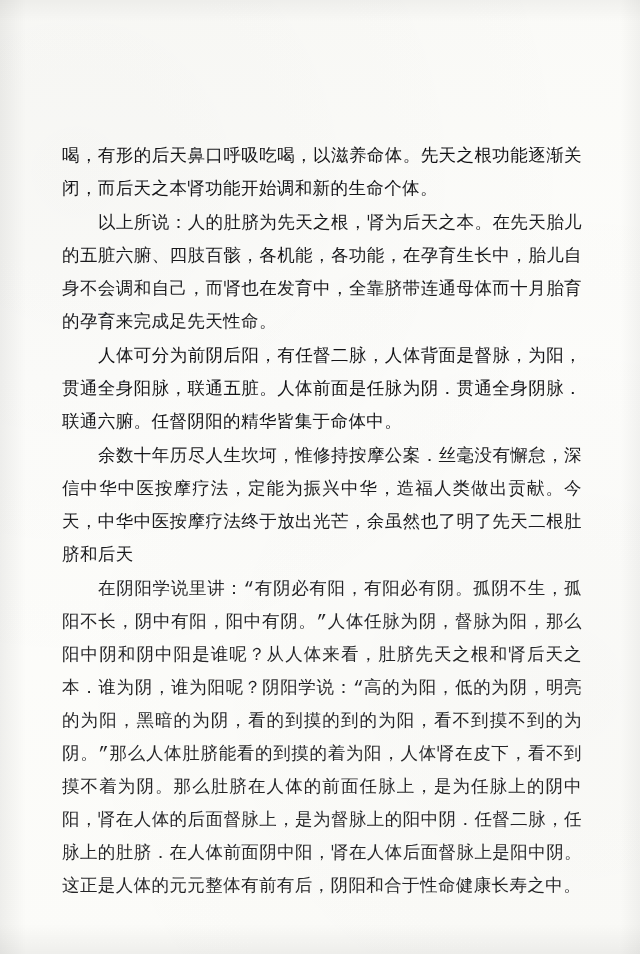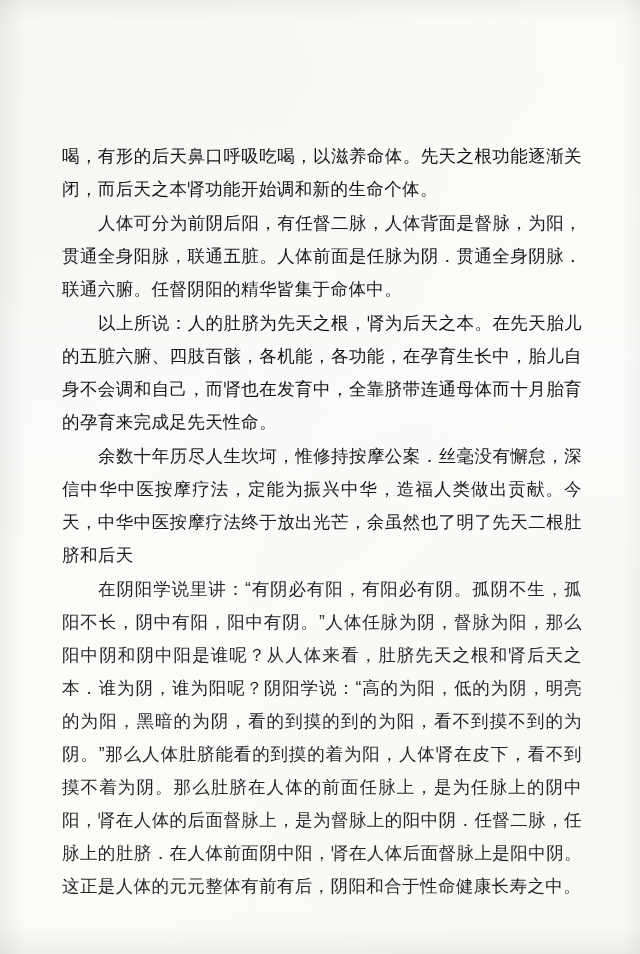--- a/index.html
+++ b/index.html
@@ -32,21 +32,21 @@
     pointer-events: none;
   }
   .content {
     position: absolute;
     left: 62px;
     top: 140px;
     width: 520px;
   }
   p.para {
     margin: 0 0 1px 0;
-    font-family: Liberation Sans, sans-serif;
+    font-family: Liberation Mono, monospace;
     font-size: 17.5px;
     line-height: 33px;
     color: #17171a;
     text-align: justify;
     text-justify: inter-character;
     letter-spacing: 0.4px;
     word-break: break-all;
     -webkit-font-smoothing: none;
   }
   p.indent {
@@ -91,18 +91,18 @@
 <body>
 
 <div class="page">
   <div class="edge-shadow-left"></div>
   <div class="edge-shadow-top"></div>
   <div class="edge-shadow-right"></div>
   <div class="edge-shadow-bottom"></div>
 
   <div class="content">
     <p class="para">喝，有形的后天鼻口呼吸吃喝，以滋养命体。先天之根功能逐渐关闭，而后天之本肾功能开始调和新的生命个体。</p>
+    <p class="para indent">以上所说：人的肚脐为先天之根，肾为后天之本。在先天胎儿的五脏六腑、四肢百骸，各机能，各功能，在孕育生长中，胎儿自身不会调和自己，而肾也在发育中，全靠脐带连通母体而十月胎育的孕育来完成足先天性命。</p>
     <p class="para indent">人体可分为前阴后阳，有任督二脉，人体背面是督脉，为阳，贯通全身阳脉，联通五脏。人体前面是任脉为阴．贯通全身阴脉．联通六腑。任督阴阳的精华皆集于命体中。</p>
-    <p class="para indent">以上所说：人的肚脐为先天之根，肾为后天之本。在先天胎儿的五脏六腑、四肢百骸，各机能，各功能，在孕育生长中，胎儿自身不会调和自己，而肾也在发育中，全靠脐带连通母体而十月胎育的孕育来完成足先天性命。</p>
     <p class="para indent">余数十年历尽人生坎坷，惟修持按摩公案．丝毫没有懈怠，深信中华中医按摩疗法，定能为振兴中华，造福人类做出贡献。今天，中华中医按摩疗法终于放出光芒，余虽然也了明了先天二根肚脐和后天</p>
     <p class="para indent blur-light">在阴阳学说里讲：“有阴必有阳，有阳必有阴。孤阴不生，孤阳不长，阴中有阳，阳中有阴。”人体任脉为阴，督脉为阳，那么阳中阴和阴中阳是谁呢？从人体来看，肚脐先天之根和肾后天之本．谁为阴，谁为阳呢？阴阳学说：“高的为阳，低的为阴，明亮的为阳，黑暗的为阴，看的到摸的到的为阳，看不到摸不到的为阴。”那么人体肚脐能看的到摸的着为阳，人体肾在皮下，看不到摸不着为阴。那么肚脐在人体的前面任脉上，是为任脉上的阴中阳，肾在人体的后面督脉上，是为督脉上的阳中阴．任督二脉，任脉上的肚脐．在人体前面阴中阳，肾在人体后面督脉上是阳中阴。这正是人体的元元整体有前有后，阴阳和合于性命健康长寿之中。</p>
   </div>
 </div>
 
 </body></html>

